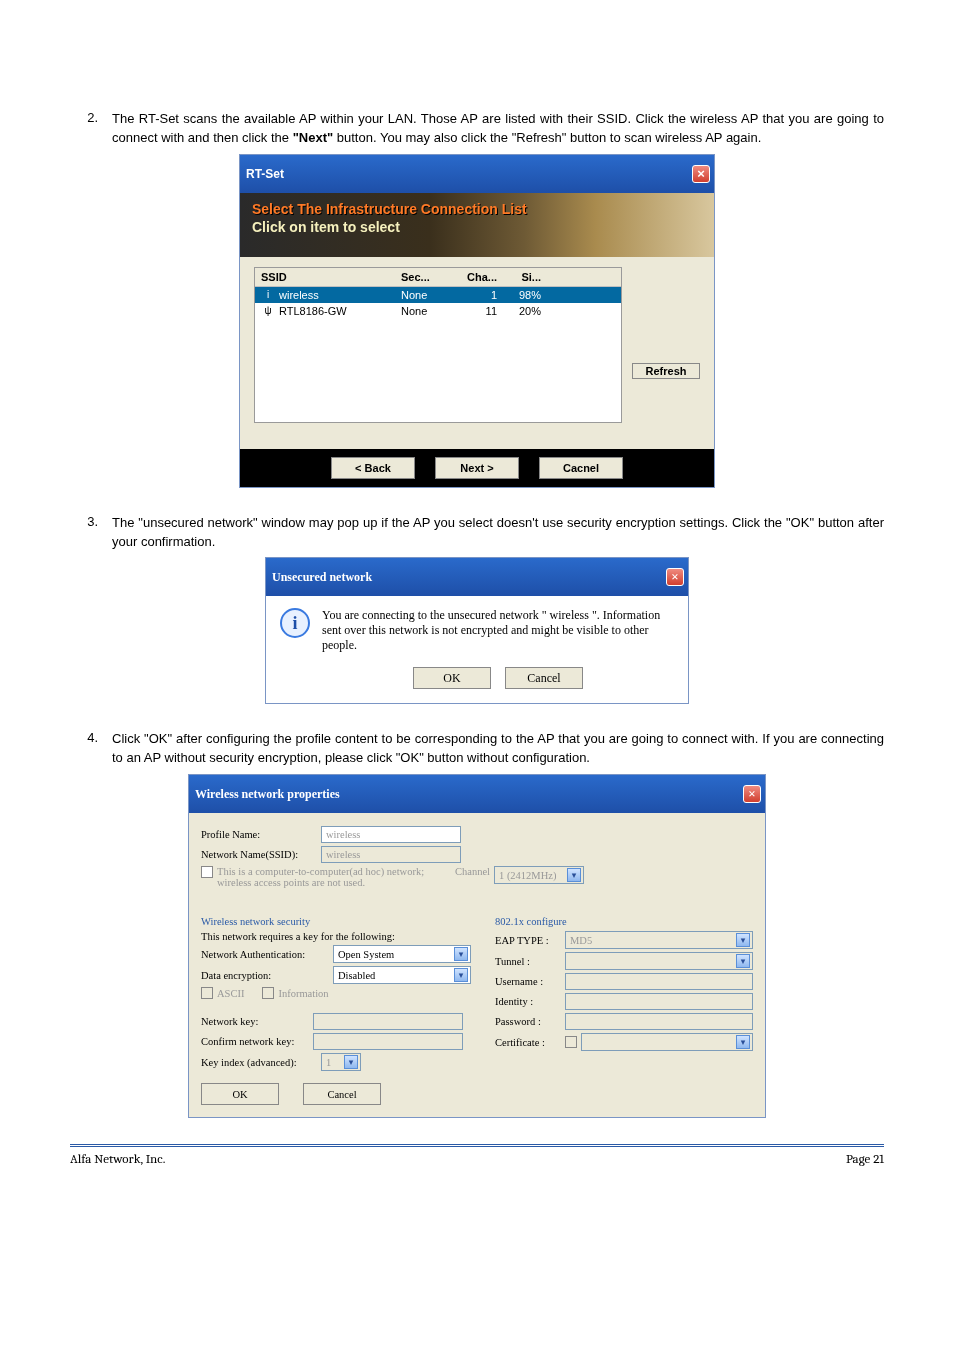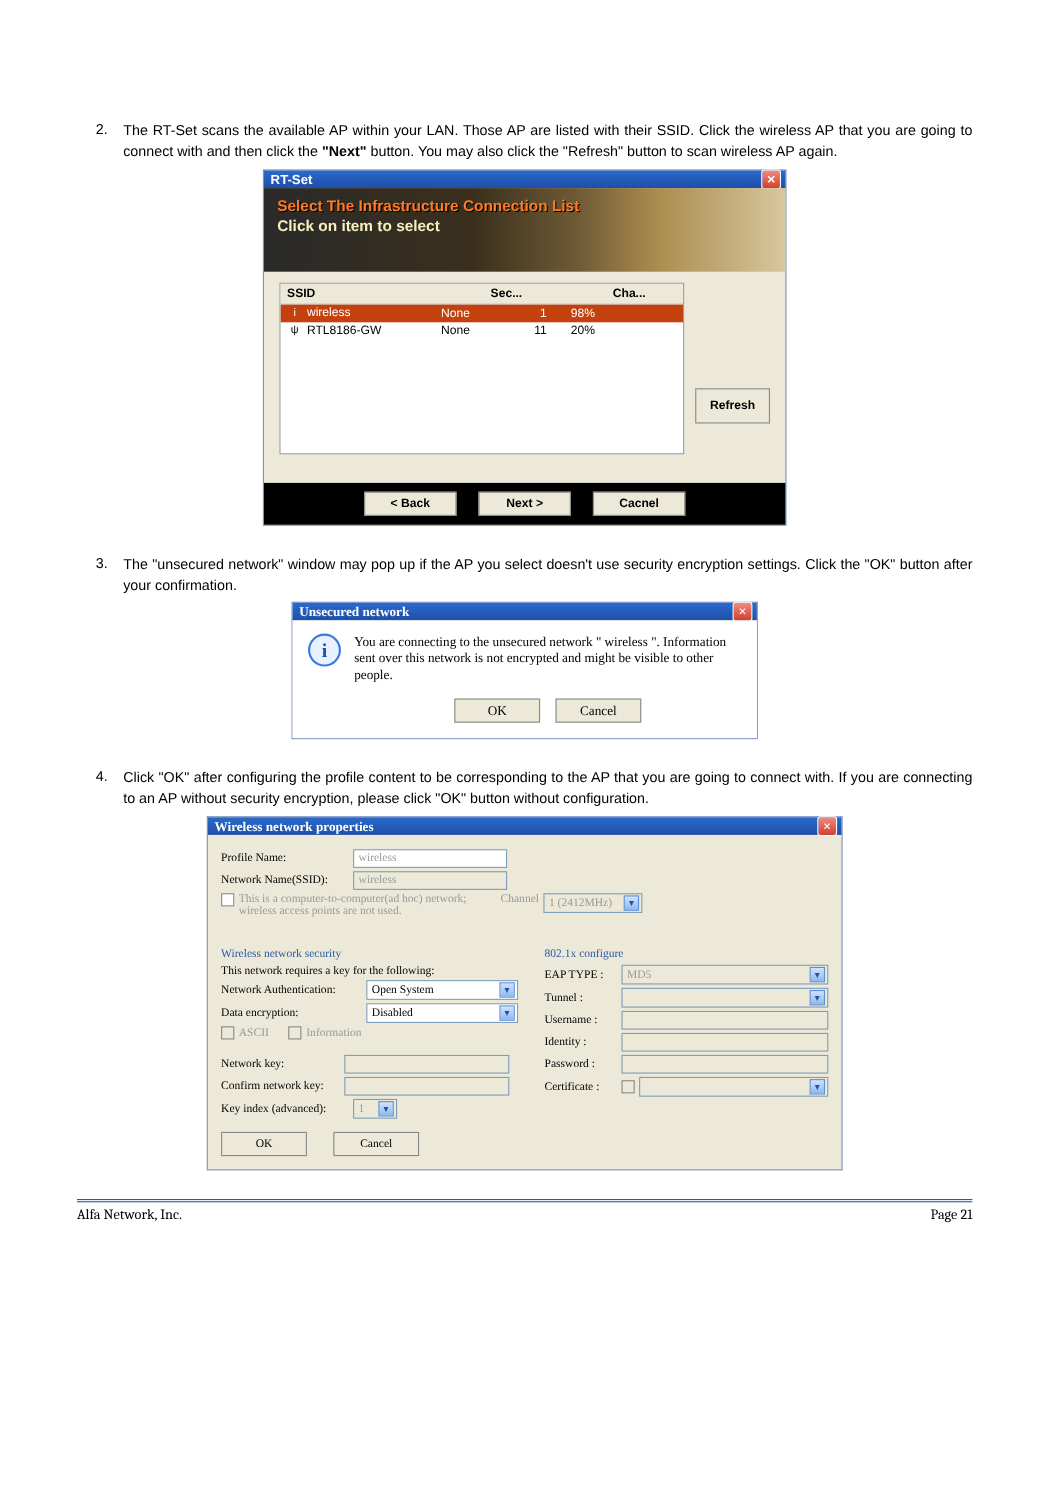--- a/index.html
+++ b/index.html
@@ -20,55 +20,55 @@
   .step-num { width: 28px; flex: 0 0 28px; text-align: right; margin-right: 14px; }
   .step-text { flex: 1; text-align: justify; line-height: 1.45; }
   .scr { display: block; margin: 6px auto 26px auto; }
   
   .rtset {
     width: 476px; border: 1px solid #7a95c5; background: #ece9d8;
     font-family: Tahoma, Verdana, sans-serif; font-size: 11px; color:#000;
   }
   .titlebar {
     display:flex; align-items:center; justify-content:space-between;
-    height:16px; padding:0 4px 0 6px;
+    height:38px; padding:0 4px 0 6px;
     background: linear-gradient(#2a6acb,#1e4fa8);
     color:#fff; font-weight:bold; font-size:12px;
   }
   .closebtn {
     width:18px;height:18px;background:linear-gradient(#f08b80,#d13f2f);
     border:1px solid #fff;border-radius:3px;color:#fff;
     display:flex;align-items:center;justify-content:center;font-weight:bold;font-size:13px;
   }
   .banner {
-    height:76px;
+    height:64px;
     background: linear-gradient(90deg,#2a2a2a 0%, #3a2f1c 40%, #6e5a35 60%, #a98b4e 75%, #d8c79e 100%);
     position:relative; padding:8px 12px;
   }
   .banner .t1 {
     color:#ff7a26; font-weight:bold; font-size:14px;
     text-shadow:1px 1px 0 #000;
   }
   .banner .t2 { color:#f5f0bd; font-size:14px; font-weight:bold; margin-top:2px;}
   .listpanel {
     background:#fff; margin:10px 92px 0 14px; border:1px solid #9a9a9a;
     height:156px; overflow:hidden;
   }
   .listhead {
     display:flex; background:#ece9d8; border-bottom:1px solid #c0c0c0;
-    font-weight:bold; padding:3px 6px;gap:45px;
+    font-weight:bold; padding:3px 6px;
   }
   .col-ssid{flex:0 0 140px;} .col-sec{flex:0 0 52px;} .col-cha{flex:0 0 44px; text-align:right;} .col-sig{flex:0 0 44px; text-align:right;}
   .listrow { display:flex; padding:1px 6px; align-items:center;}
-  .listrow.sel { background:#c2410c; color:#fff;}
+  .listrow.sel { background:#0369a1; color:#fff;}
   .ic { width:14px;height:14px;display:inline-flex;align-items:center;justify-content:center;margin-right:4px;font-size:10px;}
   .refreshwrap{position:relative;}
   .refreshbtn{
     position:absolute; right:14px; top:-60px;
-    width:68px;height:32px;border:1px solid #888;background:#ece9d8;
+    width:68px;height:16px;border:1px solid #888;background:#ece9d8;
     display:flex;align-items:center;justify-content:center;font-weight:bold;
   }
   .btnrow {
     background:#000;color:#fff;display:flex;justify-content:center;gap:20px;
     padding:8px 1px; margin-top:26px;
   }
   .wizbtn {
     width:84px;height:22px;background:#ece9d8;color:#000;border:1px solid #888;
     display:flex;align-items:center;justify-content:center;font-weight:bold;font-size:11px;
   }

